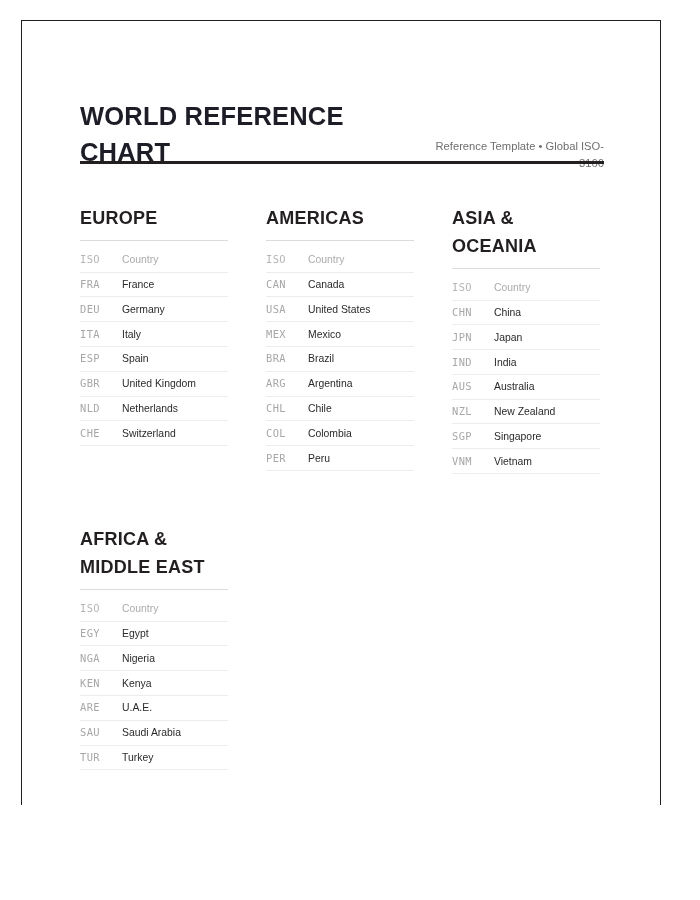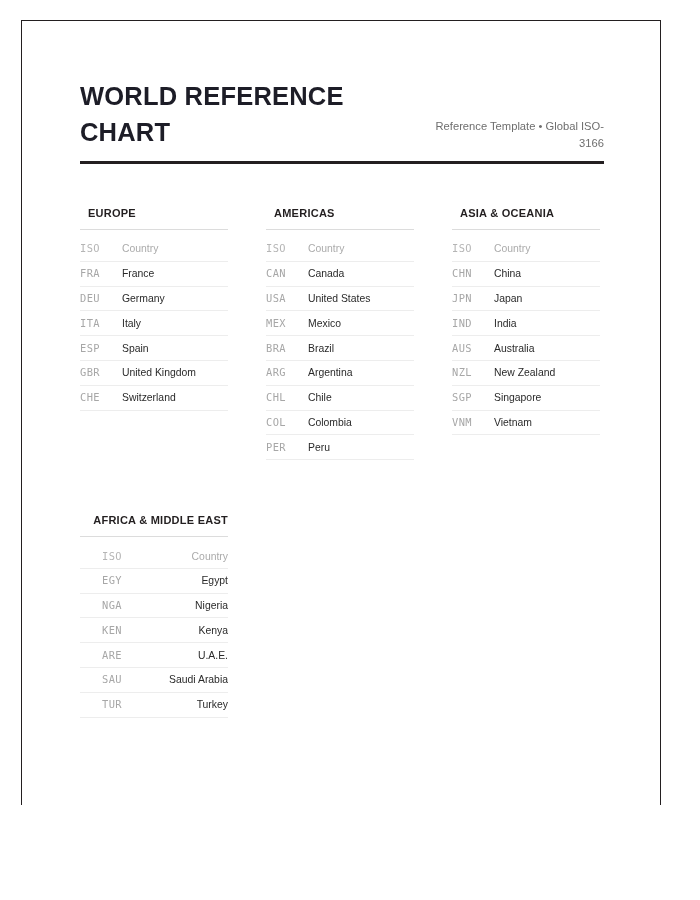--- a/index.html
+++ b/index.html
@@ -43,20 +43,21 @@
   .header {
     position: absolute;
     left: 80px;
     top: 78px;
     width: 524px;
   }
   .header-row {
     display: flex;
     align-items: flex-start;
     justify-content: space-between;
+    margin-top: 20px;
   }
   .doc-title {
     font-size: 25.5px;
     font-weight: bold;
     letter-spacing: 0.2px;
     line-height: 1.42;
     color: #1d1d27;
     margin: 0;
     width: 300px;
     text-transform: uppercase;
@@ -88,30 +89,29 @@
     width: 524px;
     display: flex;
     flex-wrap: wrap;
     gap: 0 38px;
   }
   .col {
     width: 148px;
   }
   .col.row2 {
     margin-top: 52px;
-    text-align: right;
   }
 
   .col-title {
-    font-size: 11px;
+    font-size: 18px;
     font-weight: bold;
     letter-spacing: 0.25px;
     color: #231f20;
     line-height: 1.55;
-    margin: 0 0 7px 8px;
+    margin: 0 0 7px 0;
     text-transform: uppercase;
   }
   .col-rule {
     height: 1px;
     background: #dcdcdc;
     width: 148px;
     margin-bottom: 7px;
   }
 
   table.iso-table {
@@ -181,20 +181,24 @@
               <td class="iso-code">ITA</td>
               <td class="country-name">Italy</td>
             </tr>
             <tr>
               <td class="iso-code">ESP</td>
               <td class="country-name">Spain</td>
             </tr>
             <tr>
               <td class="iso-code">GBR</td>
               <td class="country-name">United Kingdom</td>
+            </tr>
+            <tr>
+              <td class="iso-code">NLD</td>
+              <td class="country-name">Netherlands</td>
             </tr>
             <tr>
               <td class="iso-code">CHE</td>
               <td class="country-name">Switzerland</td>
             </tr>
           </tbody>
         </table>
       </div>
       <div class="col">
         <div class="col-title">AMERICAS</div>

